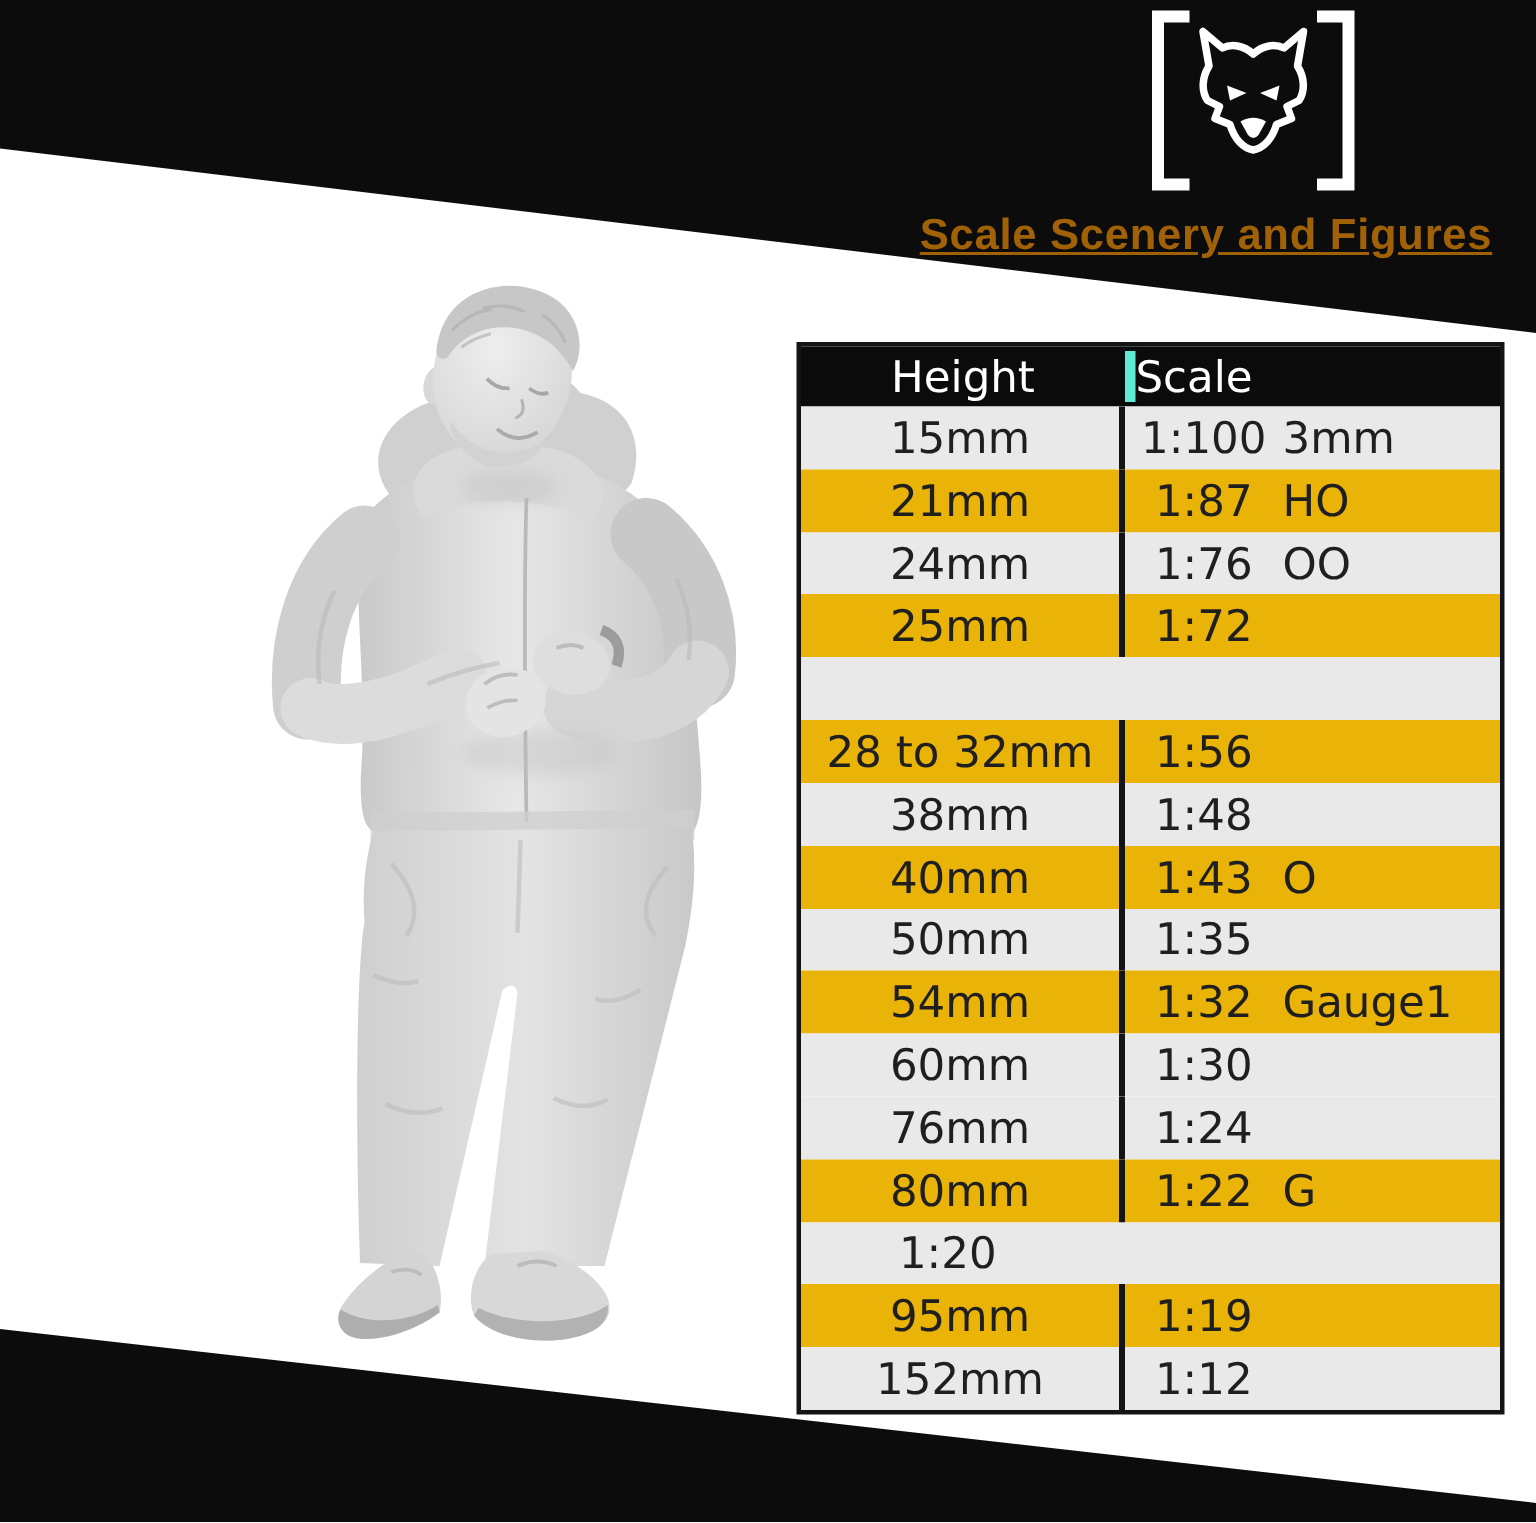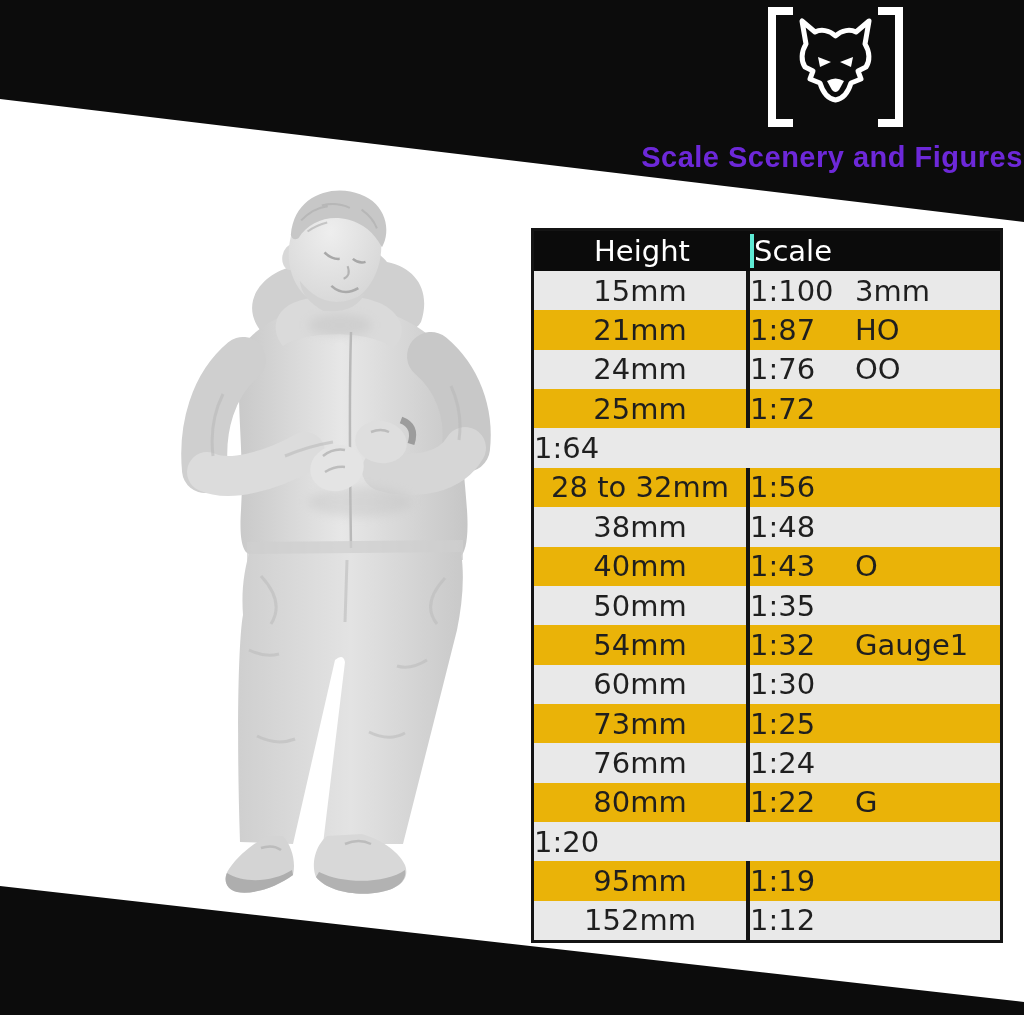--- a/index.html
+++ b/index.html
@@ -7,39 +7,39 @@
          font-family:"DejaVu Sans",sans-serif;}
 
   
   .banner-top{position:absolute;left:0;top:0;width:1024px;height:222px;background:#0c0c0c;
               clip-path:polygon(0 0,100% 0,100% 100%,0 44.6%);z-index:1;}
   .banner-bottom{position:absolute;left:0;top:886px;width:1024px;height:129px;background:#0c0c0c;
               clip-path:polygon(0 0,100% 89.9%,100% 100%,0 100%);z-index:1;}
 
   
   .logo-mark{position:absolute;left:763px;top:5px;width:145px;height:124px;z-index:2;}
-  .brand{position:absolute;left:640px;top:141px;width:384px;z-index:2;text-align:center;
-         color:#6d28d9;font-family:"Liberation Sans",sans-serif;font-weight:700;
-         font-size:29px;letter-spacing:0.5px;white-space:nowrap;}
+  .brand{position:absolute;left:612px;top:141px;width:384px;z-index:2;text-align:center;
+         color:#a16207;font-family:"Liberation Sans",sans-serif;font-weight:700;
+         font-size:29px;letter-spacing:0.5px;white-space:nowrap;text-decoration:underline;}
 
   
   .scale-table{position:absolute;left:531px;top:228px;width:472px;height:715px;z-index:2;
                border:3px solid #141414;box-sizing:border-box;background:#ffffff;
                display:flex;flex-direction:column;}
   .thead{height:40px;flex:0 0 40px;background:#0b0b0b;color:#ffffff;display:flex;
          align-items:center;font-size:29px;}
-  .thead .hcol{width:216px;text-align:center;border-right:4px solid #5eead4;}
+  .thead .hcol{width:216px;text-align:center;border-right:7px solid #5eead4;}
   .thead .scol{flex:1;text-align:left;}
   .rows{flex:1;display:flex;flex-direction:column;}
   .trow{flex:1;display:flex;align-items:center;font-size:29px;color:#1f1f1f;background:#eab308;}
   .trow.even{background:#e9e9e9;}
   .cell{height:100%;display:flex;align-items:center;}
   .cell.ch{width:216px;justify-content:center;border-right:4px solid #141414;box-sizing:border-box;}
   .cell.cs{flex:1;}
-  .cell.cs .ratio{width:42%;}
+  .cell.cs .ratio{width:42%;text-align:center;}
   .cell.cs .gauge{width:58%;text-align:left;}
 
   
   .figure-wrap{position:absolute;left:165px;top:180px;width:340px;height:730px;z-index:0;}
 </style>
 </head>
 <body>
 
 <div id="stage">
 
@@ -184,24 +184,20 @@
           </div>
         </div>
         <div class="trow odd">
           <div class="cell ch">25mm</div>
           <div class="cell cs">
             <span class="ratio">1:72</span>
             <span class="gauge"></span>
           </div>
         </div>
         <div class="trow even">
-          <div class="cell cs">
-            <span class="ratio">1:64</span>
-            <span class="gauge"></span>
-          </div>
         </div>
         <div class="trow odd">
           <div class="cell ch">28 to 32mm</div>
           <div class="cell cs">
             <span class="ratio">1:56</span>
             <span class="gauge"></span>
           </div>
         </div>
         <div class="trow even">
           <div class="cell ch">38mm</div>
@@ -231,27 +227,20 @@
             <span class="gauge">Gauge1</span>
           </div>
         </div>
         <div class="trow even">
           <div class="cell ch">60mm</div>
           <div class="cell cs">
             <span class="ratio">1:30</span>
             <span class="gauge"></span>
           </div>
         </div>
-        <div class="trow odd">
-          <div class="cell ch">73mm</div>
-          <div class="cell cs">
-            <span class="ratio">1:25</span>
-            <span class="gauge"></span>
-          </div>
-        </div>
         <div class="trow even">
           <div class="cell ch">76mm</div>
           <div class="cell cs">
             <span class="ratio">1:24</span>
             <span class="gauge"></span>
           </div>
         </div>
         <div class="trow odd">
           <div class="cell ch">80mm</div>
           <div class="cell cs">

